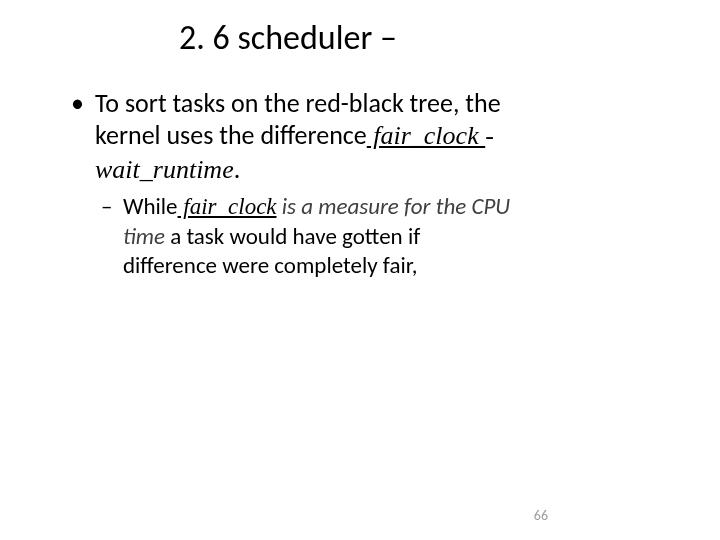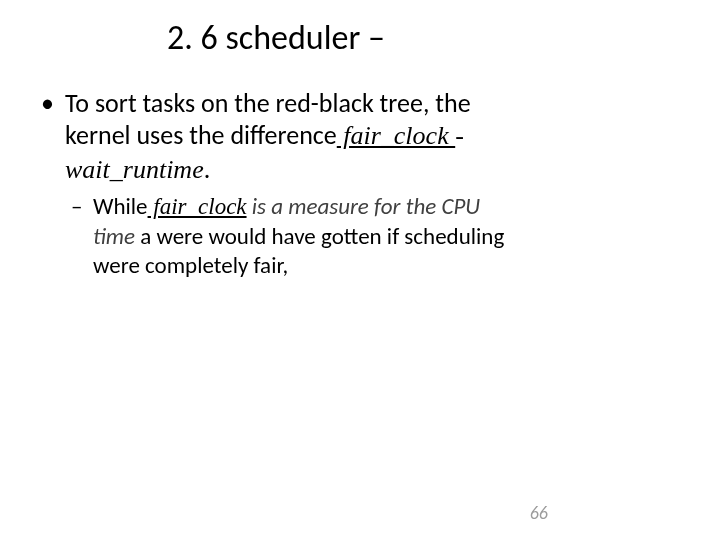--- a/index.html
+++ b/index.html
@@ -10,34 +10,34 @@
     background: #fff;
     font-family: Calibri, "Segoe UI", Arial, sans-serif;
     color: #000;
     position: relative;
     overflow: hidden;
   }
   .slide {
     box-sizing: border-box;
     width: 576px;
     height: 540px;
-    padding: 18px 48px 0 24px;
+    padding: 18px 48px 0 48px;
     position: relative;
   }
   .title {
     text-align: center;
     font-size: 34px;
     line-height: 1.2;
     margin: 0 0 28px 0;
     font-weight: 400;
   }
   ul.level1 {
     list-style: none;
     padding: 0;
-    margin: 11px;
+    margin: 17px;
   }
   ul.level1 > li {
     position: relative;
     padding-left: 30px;
     font-size: 26px;
     line-height: 1.25;
     margin-bottom: 10px;
   }
   ul.level1 > li::before {
     content: "•";
@@ -68,41 +68,40 @@
   .serif-ital {
     font-family: "Times New Roman", Times, serif;
     font-style: italic;
   }
   .underline { text-decoration: underline; }
   .red { color: #404040; font-style: italic; }
   .pagenum {
     position: absolute;
     right: 28px;
     bottom: 16px;
-    font-size: 18px;
+    font-size: 14px;
     color: #9c9c9c;
-    font-style: italic;
   }
 </style>
 </head>
 <body>
 
 <div class="slide">
 
   <h1 class="title">
     <span>2. 6 scheduler –</span><br>
   </h1>
 
   <ul class="level1">
     <li>
       <span>To sort tasks on the red-black tree, the kernel uses the difference</span><span class="serif-ital underline"> fair_clock </span><span class="serif-ital">-wait_runtime</span><span>.</span>
 
       <ul class="level2">
         <li>
-          <span>While</span><span class="serif-ital underline"> fair_clock</span><span class="red"> is a measure for the CPU time</span><span> a were would have gotten if scheduling were completely fair,</span>
+          <span>While</span><span class="serif-ital underline"> fair_clock</span><span class="red"> is a measure for the CPU time</span><span> a task would have gotten if difference were completely fair,</span>
         </li>
       </ul>
     </li>
   </ul>
 
   <div class="pagenum">66</div>
 
 </div>
 
 </body></html>

